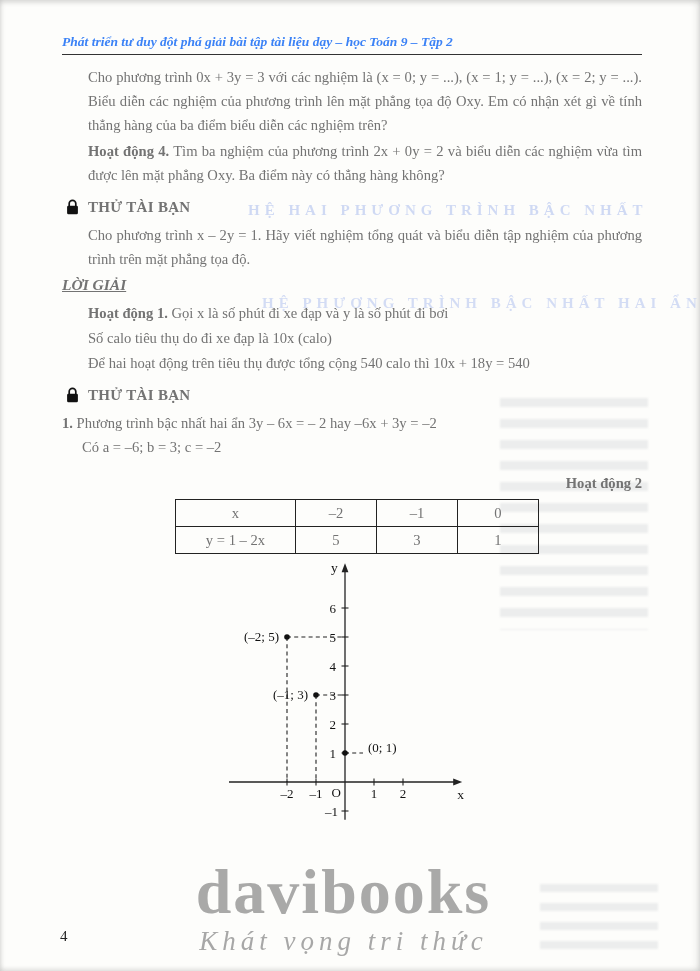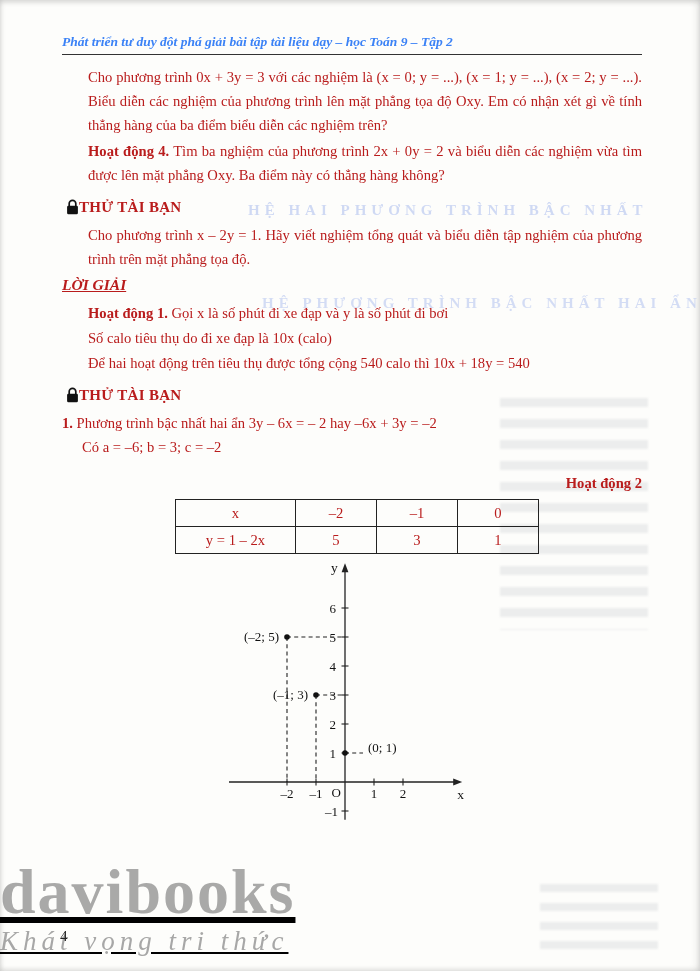--- a/index.html
+++ b/index.html
@@ -5,25 +5,25 @@
   * { margin:0; padding:0; box-sizing:border-box; }
   html,body { width:700px; }
   body { background:#d9d9d9; font-family:"Liberation Serif", serif; }
   .page { position:relative; width:700px; height:971px; background:#fdfdfb; overflow:hidden;
           box-shadow: inset 0 3px 5px rgba(0,0,0,0.10), inset -4px 0 6px rgba(0,0,0,0.07),
                       inset 0 -3px 4px rgba(0,0,0,0.06), inset 3px 0 4px rgba(0,0,0,0.04); }
 
   .runhead { margin:34px 58px 0 62px; padding-bottom:4px; border-bottom:1.4px solid #333;
              font-style:italic; font-weight:bold; font-size:13.5px; color:#3b82f6; position:relative; z-index:2; }
 
-  .content { margin:10px 58px 0 62px; font-size:14.6px; line-height:24px; color:#b91c1c;
+  .content { margin:10px 58px 0 62px; font-size:14.6px; line-height:24px; color:#737373;
              text-align:justify; position:relative; z-index:2; }
   .para { margin-left:26px; margin-bottom:2px; }
   .line { line-height:24px; margin-bottom:1px; }
-  .sec-head { display:flex; align-items:center; margin:8px 0 4px 4px;
+  .sec-head { display:flex; align-items:center; gap:9px; margin:8px 0 4px 4px;
               font-weight:bold; font-size:15px; letter-spacing:0.3px; text-align:left; }
   .lock { flex:0 0 auto; }
   .loi-giai { font-weight:bold; font-style:italic; font-size:15.5px;
               text-decoration:underline; margin:2px 0 4px; }
   .num-item { padding-left:20px; text-indent:-20px; }
   .sub-line { margin-left:20px; }
   .hd2 { font-weight:bold; margin:12px 0 4px 26px; text-align:right; }
 
   .val-table { border-collapse:collapse; margin-left:113px; }
   .val-table td { border:1.3px solid #222; text-align:center; font-size:14.6px; height:27px; }
@@ -32,21 +32,21 @@
 
   .graph-wrap { margin:6px 0 0 133px; position:relative; width:300px; height:272px; }
   svg text { font-family:"Liberation Serif", serif; font-size:13px; fill:#111; }
   .axis { stroke:#222; stroke-width:1.3; }
   .tick { stroke:#222; stroke-width:1.1; }
   .dash { stroke:#222; stroke-width:1.1; stroke-dasharray:4 3.2; }
   .ah { fill:#222; }
   .pt { fill:#111; }
   .axlbl { font-size:13.5px; }
 
-  .watermark { position:absolute; left:0; right:13px; top:860px; text-align:left; z-index:5; pointer-events:none;text-decoration:underline; }
+  .watermark { position:absolute; left:0; right:13px; top:860px; text-align:center; z-index:5; pointer-events:none; }
   .wm1 { font-size:64px; font-weight:bold; letter-spacing:2px; color:rgba(100,100,100,0.55); line-height:1; }
   .wm2 { font-size:27px; font-style:italic; letter-spacing:5px; color:rgba(115,115,115,0.62); margin-top:2px; }
 
   .pagenum { position:absolute; left:60px; top:928px; font-size:15px; color:#222; z-index:6; }
 
   .bleed { position:absolute; font-weight:bold; color:#1d4ed8; letter-spacing:5px; font-size:15px;
            z-index:1; white-space:nowrap; }
   .bleed-h1 { left:248px; top:202px; opacity:0.20; }
   .bleed-h2 { left:262px; top:295px; opacity:0.18; }
   .bleed-col { position:absolute; left:500px; top:398px; width:148px; height:232px; z-index:1;

